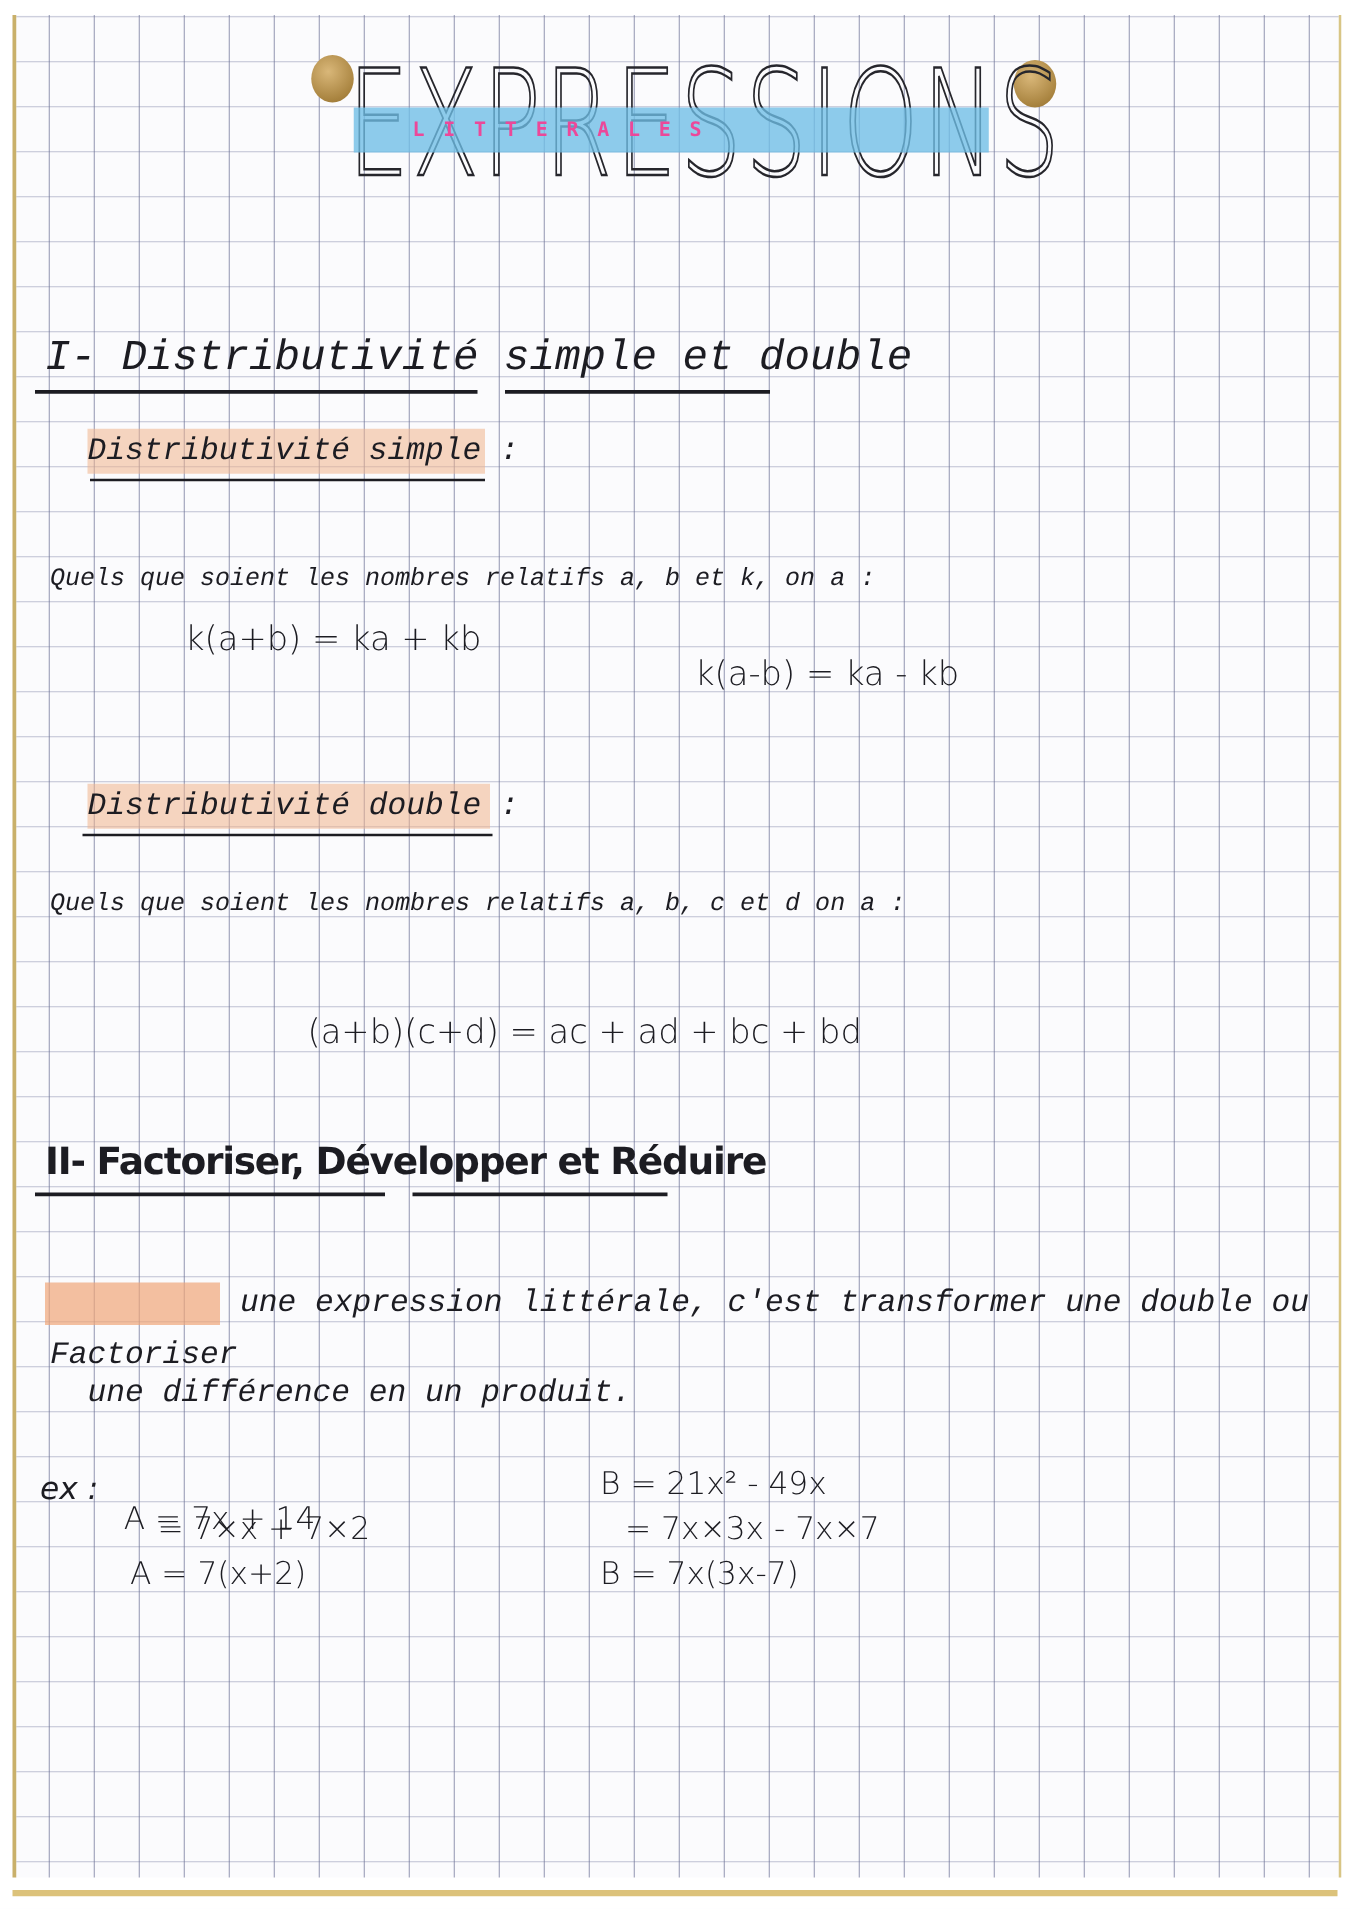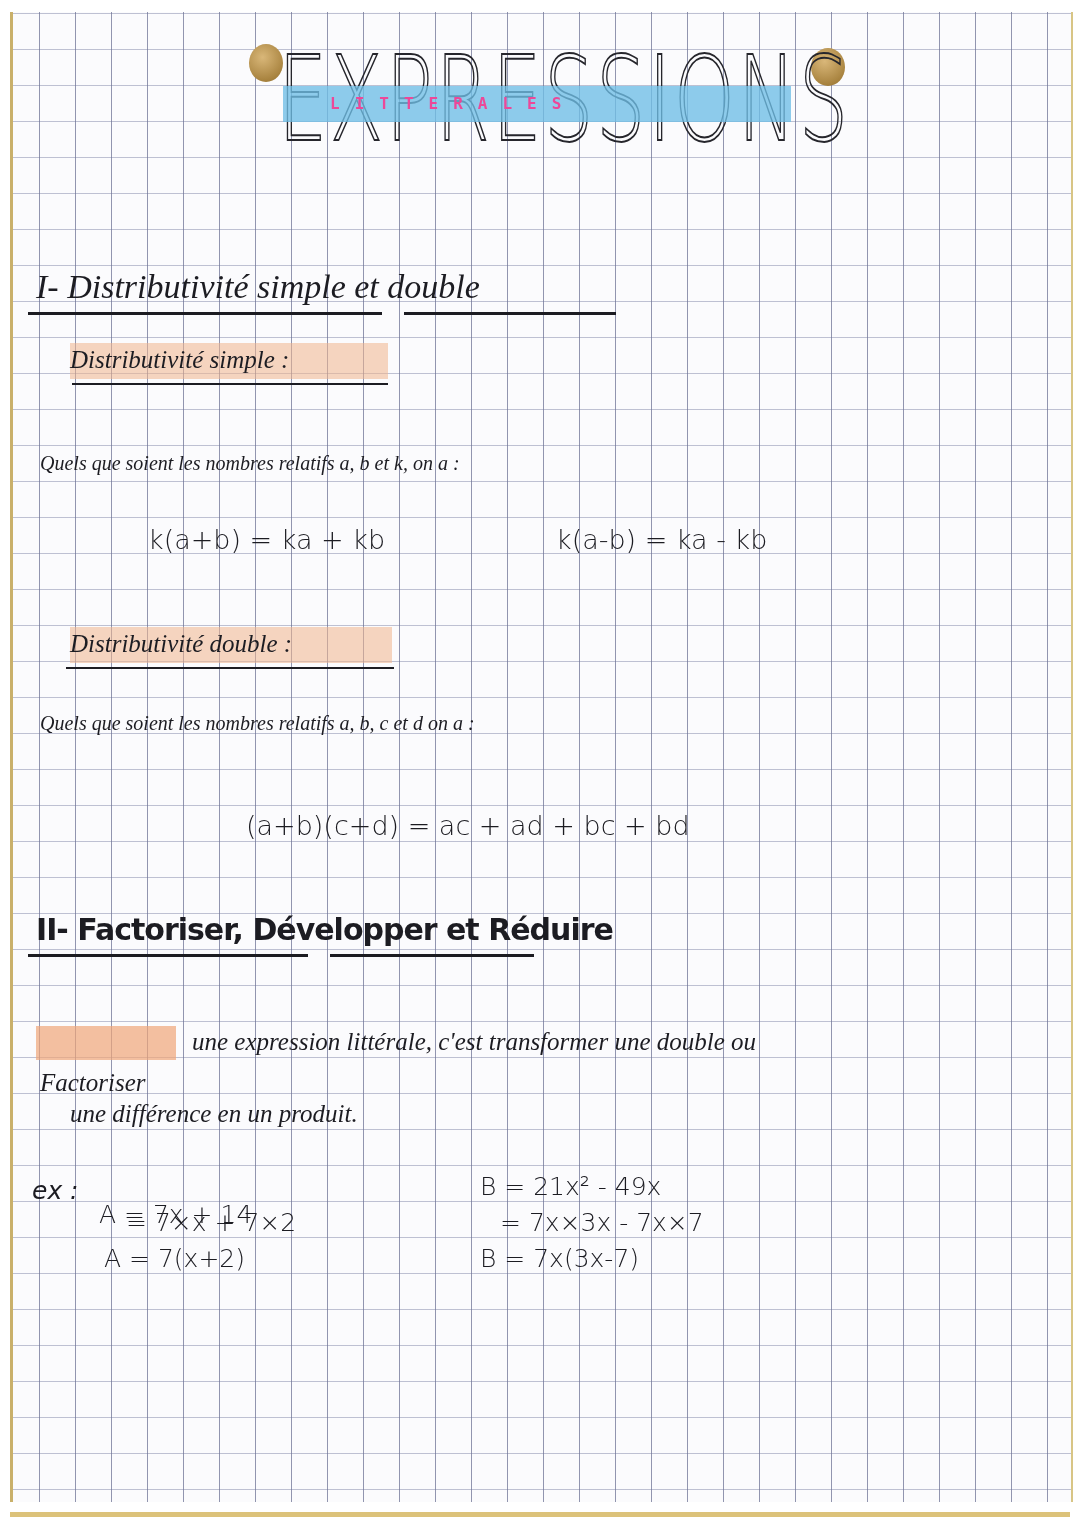--- a/index.html
+++ b/index.html
@@ -23,21 +23,21 @@
             background:radial-gradient(circle at 40% 35%, #d9b779, #a98440 70%, #8f6d2f); }
     .title-big { position:absolute; left:278px; top:40px; width:520px; text-align:center;
                  font-family:"DejaVu Sans", sans-serif; font-weight:200; font-size:118px;
                  line-height:118px; letter-spacing:4px; color:transparent;
                  -webkit-text-stroke:2px #26262c; transform:scaleX(0.66); transform-origin:0 0; }
     .title-highlight { position:absolute; left:283px; top:86px; width:508px; height:36px;
                        background:rgba(110,190,230,0.78); }
     .title-small { position:absolute; left:330px; top:88px; width:400px; font-family:"DejaVu Sans Mono", monospace;
                    font-weight:bold; font-size:16px; letter-spacing:15px; color:#ec4899; line-height:32px; }
 
-    .hw { position:absolute; font-family:Liberation Serif, serif; font-style:italic; color:#1c1c22; white-space:nowrap; }
+    .hw { position:absolute; font-family:Liberation Mono, monospace; font-style:italic; color:#1c1c22; white-space:nowrap; }
     .h1 { font-size:34px; left:36px; top:268px; }
     .ul { position:absolute; height:3px; background:#1c1c22; }
     .sub { font-size:25px; left:70px; top:346px; }
     .sub-hl { position:absolute; background:rgba(240,180,140,0.55); }
     .body-line { font-size:20px; }
     .formula { font-size:27px; font-style:normal; font-family:"DejaVu Sans", sans-serif; font-weight:200; }
     .ex { font-size:25px; font-style:normal; font-family:"DejaVu Sans", sans-serif; font-weight:200; }
   </style>
 </head>
 <body>
@@ -53,21 +53,21 @@
 
 <div class="hw h1">I- Distributivité simple et double</div>
 <div class="ul" style="left:28px; top:312px; width:354px;"></div>
 <div class="ul" style="left:404px; top:312px; width:212px;"></div>
 
 <div class="sub-hl" style="left:70px; top:343px; width:318px; height:36px;"></div>
 <div class="hw sub">Distributivité simple :</div>
 <div class="ul" style="left:72px; top:383px; width:316px; height:2px;"></div>
 
 <div class="hw body-line" style="left:40px; top:452px;">Quels que soient les nombres relatifs a, b et k, on a :</div>
-<div class="hw formula" style="left:148px; top:524px;">k(a+b) = ka + kb</div>
+<div class="hw formula" style="left:148px; top:496px;">k(a+b) = ka + kb</div>
 <div class="hw formula" style="left:556px; top:524px;">k(a-b) = ka - kb</div>
 
 <div class="sub-hl" style="left:70px; top:627px; width:322px; height:36px;"></div>
 <div class="hw sub" style="top:630px;">Distributivité double :</div>
 <div class="ul" style="left:66px; top:667px; width:328px; height:2px;"></div>
 
 <div class="hw body-line" style="left:40px; top:712px;text-align:right;">Quels que soient les nombres relatifs a, b, c et d on a :</div>
 <div class="hw formula" style="left:246px; top:810px;">(a+b)(c+d) = ac + ad + bc + bd</div>
 
 <div class="hw h1" style="top:912px; font-size:30px; font-style:normal; font-family:'DejaVu Sans', sans-serif; font-weight:bold; letter-spacing:-1px;">II- Factoriser, Développer et Réduire</div>

